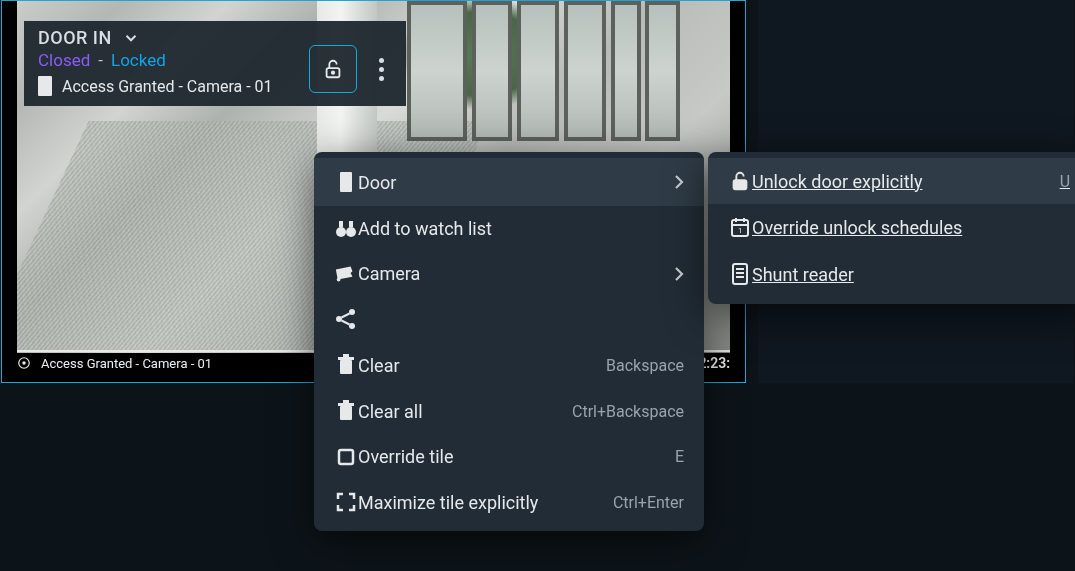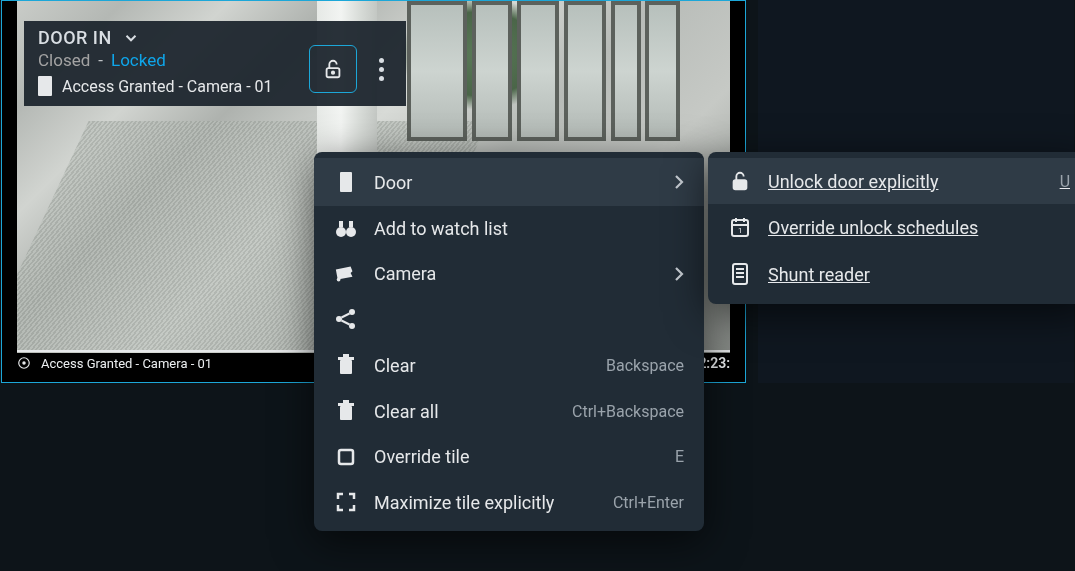--- a/index.html
+++ b/index.html
@@ -83,21 +83,21 @@
   background: rgba(30,38,46,0.95);
   border-radius: 0;
   padding: 6px 14px 10px 14px;
   display: flex;
   align-items: flex-start;
 }
 .overlay-text { flex: 1; }
 .dtitle { display: flex; align-items: center; gap: 10px; }
 .dtitle-label { font-size: 18px; font-weight: 500; letter-spacing: 0.5px; color: #d9dee3; }
 .status-row { display: flex; align-items: center; gap: 8px; font-size: 17px; margin-top: 2px; }
-.closed { color: #a3a3a3; }
+.closed { color: #8b5cf6; }
 .dash { color: #bfc3c6; }
 .locked { color: #0ea5e9; }
 .access-row { display: flex; align-items: center; gap: 10px; margin-top: 6px; font-size: 16px; color: #e6e8ea; }
 .door-glyph {
   width: 14px; height: 20px;
   background: #e6e8ea;
   border-radius: 1px;
 }
 .overlay-right { display: flex; align-items: center; gap: 14px; padding-top: 18px; }
 .unlock-btn {
@@ -140,21 +140,20 @@
 }
 .ctx.sub-menu {
   top: 152px;
   left: 708px;
   width: 382px;
   text-decoration: underline;
 }
 .ctx-item {
   display: flex;
   align-items: center;
-  gap: 16px;
   padding: 12px 20px;
   font-size: 18px;
   color: #e6e8ea;
   cursor: pointer;
 }
 .ctx-item.hover { background: #2f3b46; }
 .ctx-item .icon { width: 24px; display: flex; justify-content: center; }
 .ctx-item .label { flex: 1; }
 .ctx-item .trail { color: #9aa3ab; font-size: 16px; }
 

